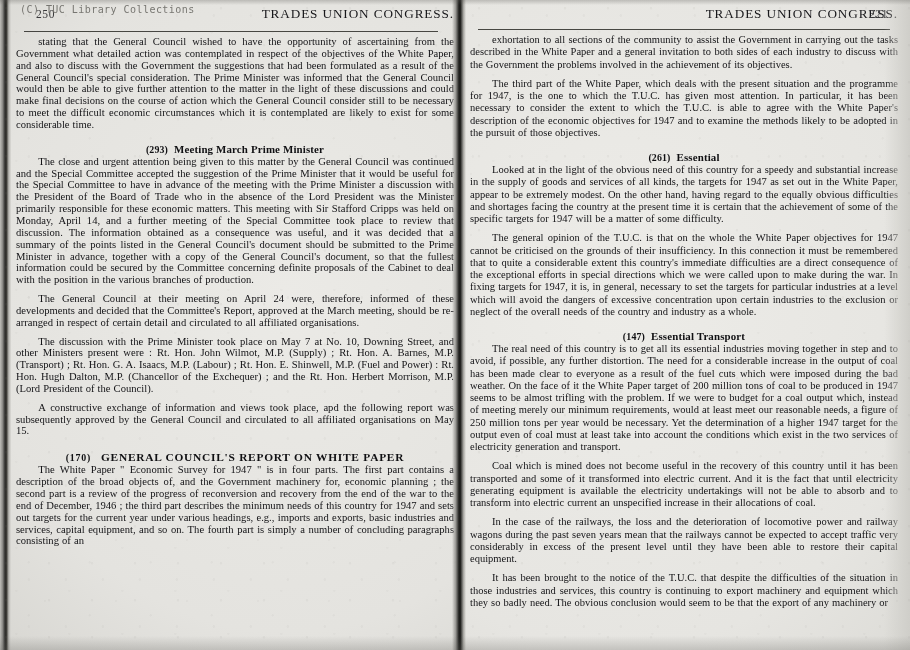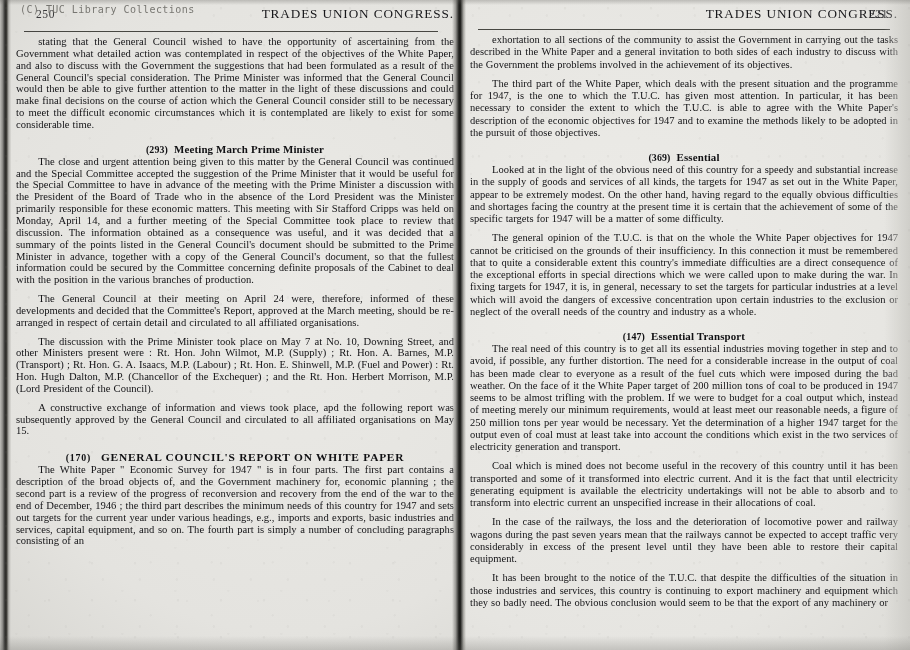--- a/index.html
+++ b/index.html
@@ -216,21 +216,21 @@
     <div class="running-head">
       <span class="rh-title">TRADES UNION CONGRESS.</span>
       <span class="folio folio-right">221</span>
     </div>
 
     <div class="body">
       <p class="para">exhortation to all sections of the community to assist the Government in carrying out the tasks described in the White Paper and a general invitation to both sides of each industry to discuss with the Government the problems involved in the achievement of its objectives.</p>
       <p class="para">The third part of the White Paper, which deals with the present situation and the programme for 1947, is the one to which the T.U.C. has given most attention. In particular, it has been necessary to consider the extent to which the T.U.C. is able to agree with the White Paper's description of the economic objectives for 1947 and to examine the methods likely to be adopted in the pursuit of those objectives.</p>
 
       <h2 class="section">
-        <span class="num">(369)</span><span>Essential</span>
+        <span class="num">(261)</span><span>Essential</span>
       </h2>
       <p class="para">Looked at in the light of the obvious need of this country for a speedy and substantial increase in the supply of goods and services of all kinds, the targets for 1947 as set out in the White Paper, appear to be extremely modest. On the other hand, having regard to the equally obvious difficulties and shortages facing the country at the present time it is certain that the achievement of some of the specific targets for 1947 will be a matter of some difficulty.</p>
       <p class="para">The general opinion of the T.U.C. is that on the whole the White Paper objectives for 1947 cannot be criticised on the grounds of their insufficiency. In this connection it must be remembered that to quite a considerable extent this country's immediate difficulties are a direct consequence of the exceptional efforts in special directions which we were called upon to make during the war. In fixing targets for 1947, it is, in general, necessary to set the targets for particular industries at a level which will avoid the dangers of excessive concentration upon certain industries to the exclusion or neglect of the overall needs of the country and industry as a whole.</p>
 
       <h2 class="section">
         <span class="num">(147)</span><span>Essential Transport</span>
       </h2>
       <p class="para">The real need of this country is to get all its essential industries moving together in step and to avoid, if possible, any further distortion. The need for a considerable increase in the output of coal has been made clear to everyone as a result of the fuel cuts which were imposed during the bad weather. On the face of it the White Paper target of 200 million tons of coal to be produced in 1947 seems to be almost trifling with the problem. If we were to budget for a coal output which, instead of meeting merely our minimum requirements, would at least meet our reasonable needs, a figure of 250 million tons per year would be necessary. Yet the determination of a higher 1947 target for the output even of coal must at least take into account the conditions which exist in the two services of electricity generation and transport.</p>
       <p class="para">Coal which is mined does not become useful in the recovery of this country until it has been transported and some of it transformed into electric current. And it is the fact that until electricity generating equipment is available the electricity undertakings will not be able to absorb and to transform into electric current an unspecified increase in their allocations of coal.</p>
       <p class="para">In the case of the railways, the loss and the deterioration of locomotive power and railway wagons during the past seven years mean that the railways cannot be expected to accept traffic very considerably in excess of the present level until they have been able to restore their capital equipment.</p>

